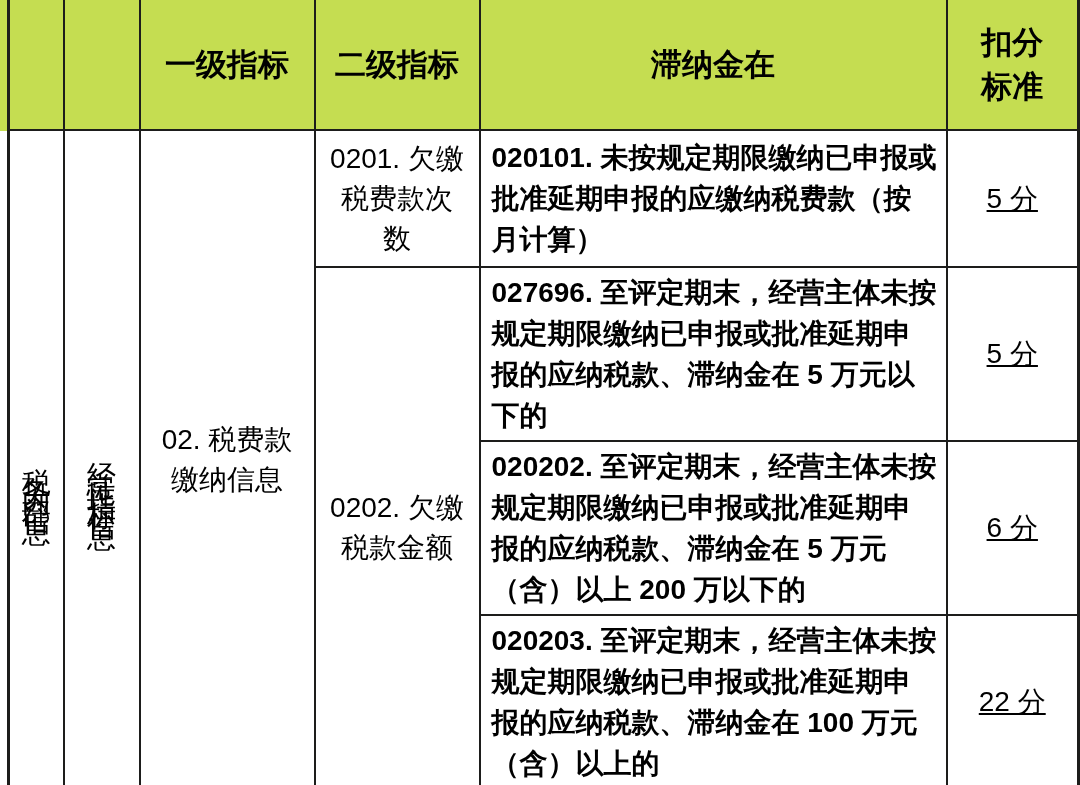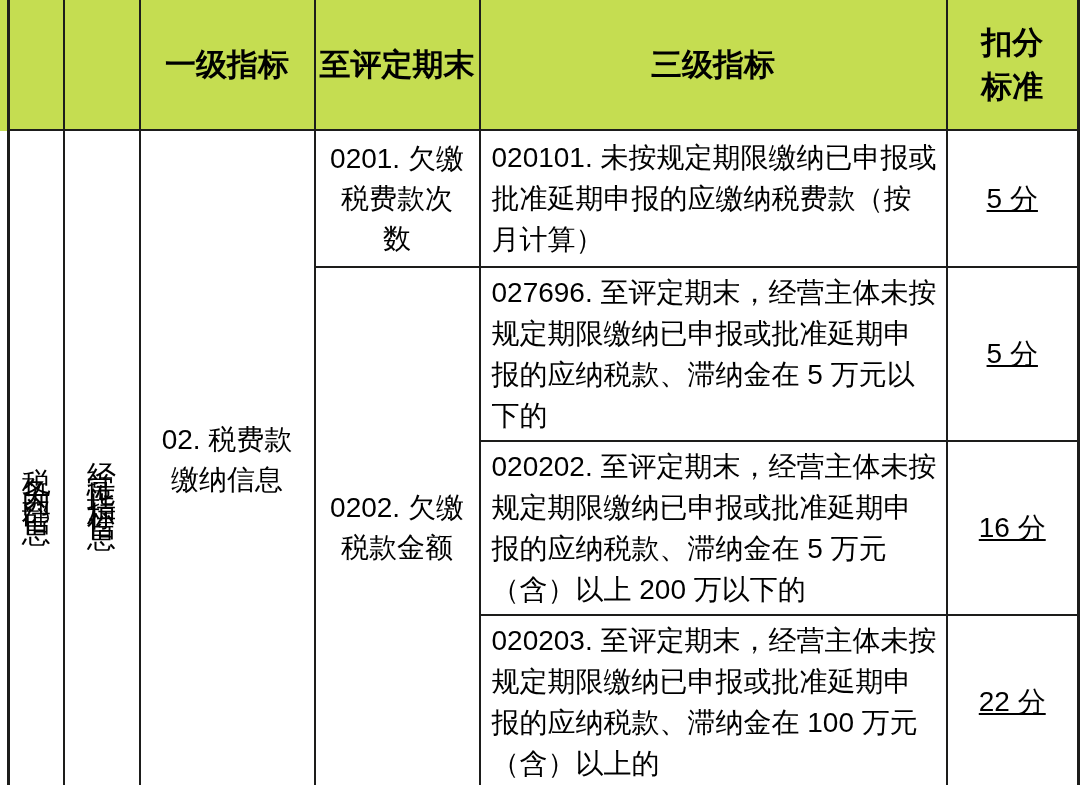--- a/index.html
+++ b/index.html
@@ -60,20 +60,21 @@
     writing-mode: vertical-lr;
     text-orientation: upright;
     letter-spacing: 10px;
     font-size: 29px;
     line-height: 1;
   }
   td.level3-cell {
     text-align: left;
     padding: 4px 6px 4px 11px;
     line-height: 41px;
+    font-weight: bold;
   }
   td.level2-cell, td.level1-cell {
     padding: 0 6px;
     line-height: 40px;
   }
   td.score-cell {
     font-size: 28px;
     text-decoration: underline;
   }
 </style>
@@ -91,22 +92,22 @@
       <col style="width:165px">
       <col style="width:467px">
       <col style="width:132px">
     </colgroup>
 
     <tbody>
         <tr style="height:131px">
       <th></th>
       <th></th>
       <th>一级指标</th>
-      <th>至评定期末</th>
-      <th>三级指标</th>
+      <th>二级指标</th>
+      <th>滞纳金在</th>
       <th>扣分
 标准</th>
     </tr>
 
     <tr style="height:137px">
       <td class="vertical-cell" rowspan="4">
         <span>税务内部信息</span>
       </td>
       <td class="vertical-cell" rowspan="4">
         <span>经常性指标信息</span>
@@ -130,21 +131,21 @@
 报的应纳税款、滞纳金在 5 万元以
 下的</td>
       <td class="score-cell">5 分</td>
     </tr>
 
     <tr style="height:172px">
       <td class="level3-cell">020202. 至评定期末，经营主体未按
 规定期限缴纳已申报或批准延期申
 报的应纳税款、滞纳金在 5 万元
 （含）以上 200 万以下的</td>
-      <td class="score-cell">16 分</td>
+      <td class="score-cell">6 分</td>
     </tr>
 
     <tr style="height:163px">
       <td class="level3-cell">020203. 至评定期末，经营主体未按
 规定期限缴纳已申报或批准延期申
 报的应纳税款、滞纳金在 100 万元
 （含）以上的</td>
       <td class="score-cell">22 分</td>
     </tr>
   </tbody>

